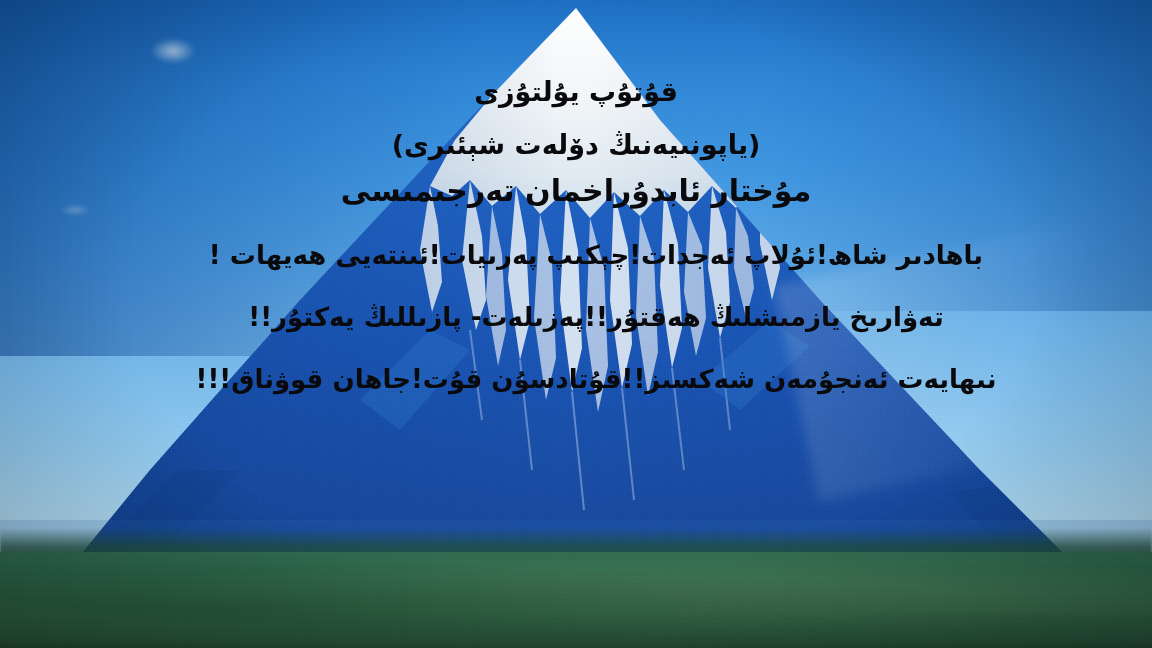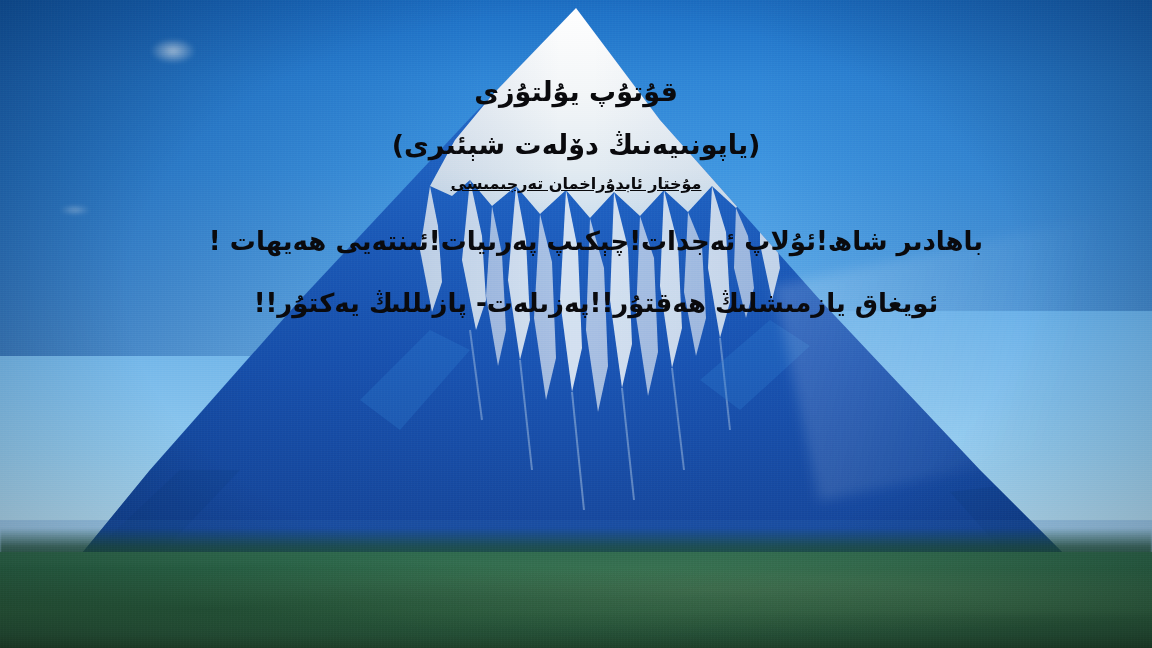--- a/index.html
+++ b/index.html
@@ -197,23 +197,22 @@
   .title-main {
     font-size: 27px;
     margin-bottom: 26px;
     letter-spacing: 0.5px;
   }
   .title-sub {
     font-size: 27px;
     margin-bottom: 18px;
   }
   .translator {
-    font-size: 16px;
+    font-size: 30px;
     margin-bottom: 36px;
-    text-decoration: underline;
   }
 
   .verses {
     margin-top: 4px;
     margin-left: 40px;
   }
   .verse {
     font-size: 26px;
     margin-bottom: 36px;
     white-space: nowrap;
@@ -339,19 +338,20 @@
     <div class="poem-inner">
 
       <div class="title-block">
         <div class="line title-main">قۇتۇپ يۇلتۇزى</div>
         <div class="line title-sub">(ياپونىيەنىڭ دۆلەت شېئىرى)</div>
         <div class="line translator">مۇختار ئابدۇراخمان تەرجىمىسى</div>
       </div>
 
       <div class="verses">
         <div class="line verse">باھادىر شاھ!ئۇلاپ ئەجدات!چېكىپ پەرىيات!ئىنتەيى ھەيھات !</div>
-        <div class="line verse">ئويغاق يازمىشلىڭ ھەقتۇر!!پەزىلەت- پازىللىڭ يەكتۇر!!</div>
+        <div class="line verse">تەۋارىخ يازمىشلىڭ ھەقتۇر!!پەزىلەت- پازىللىڭ يەكتۇر!!</div>
+        <div class="line verse">نىھايەت ئەنجۇمەن شەكسىز!!قۇتادسۇن قۇت!جاھان قوۋناق!!!</div>
       </div>
 
     </div>
   </div>
 
 </div>
 
 </body></html>

